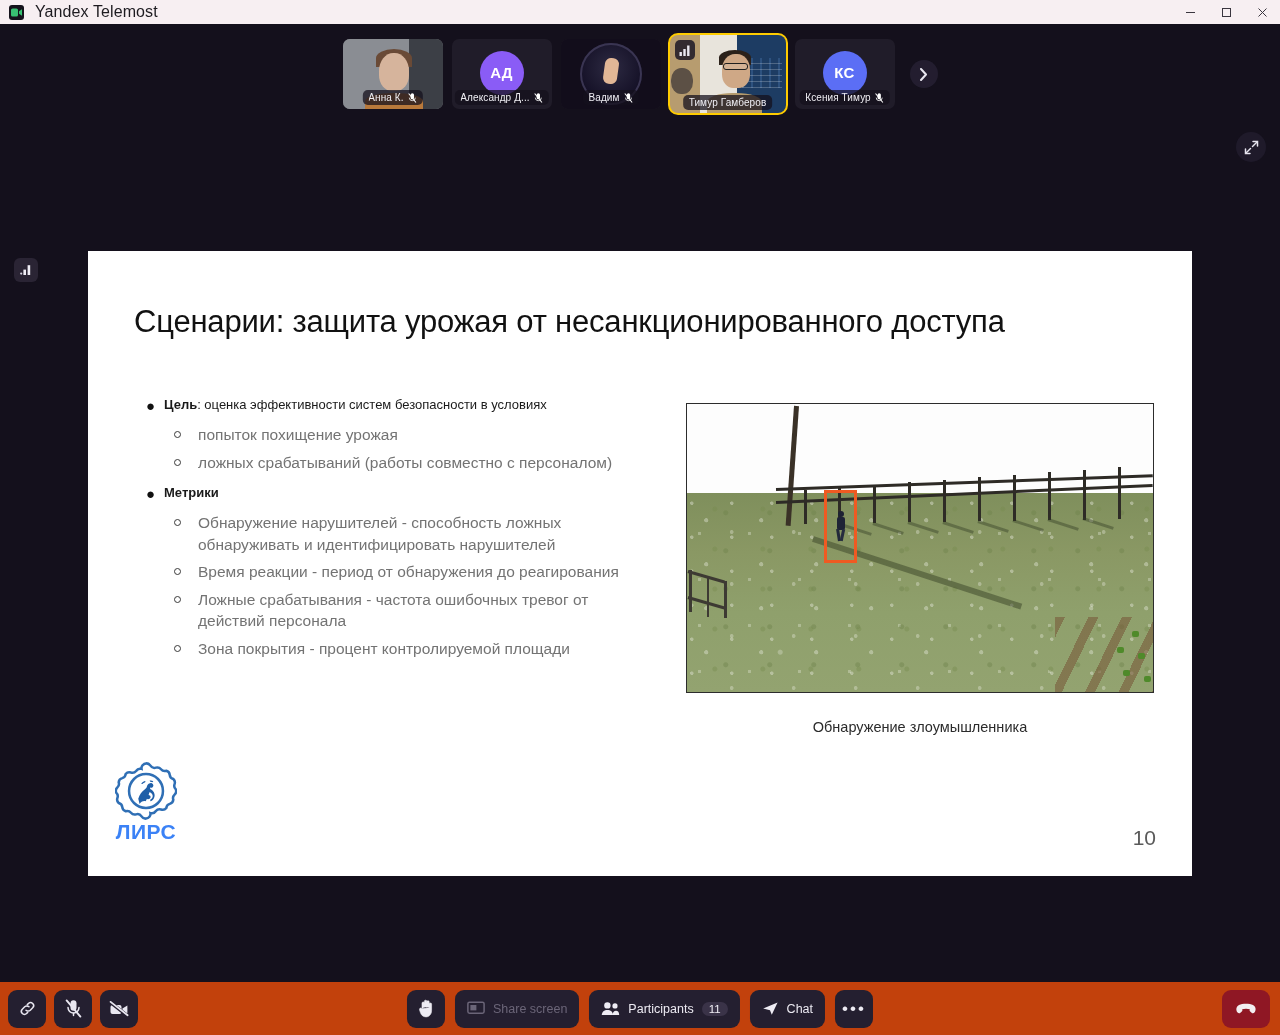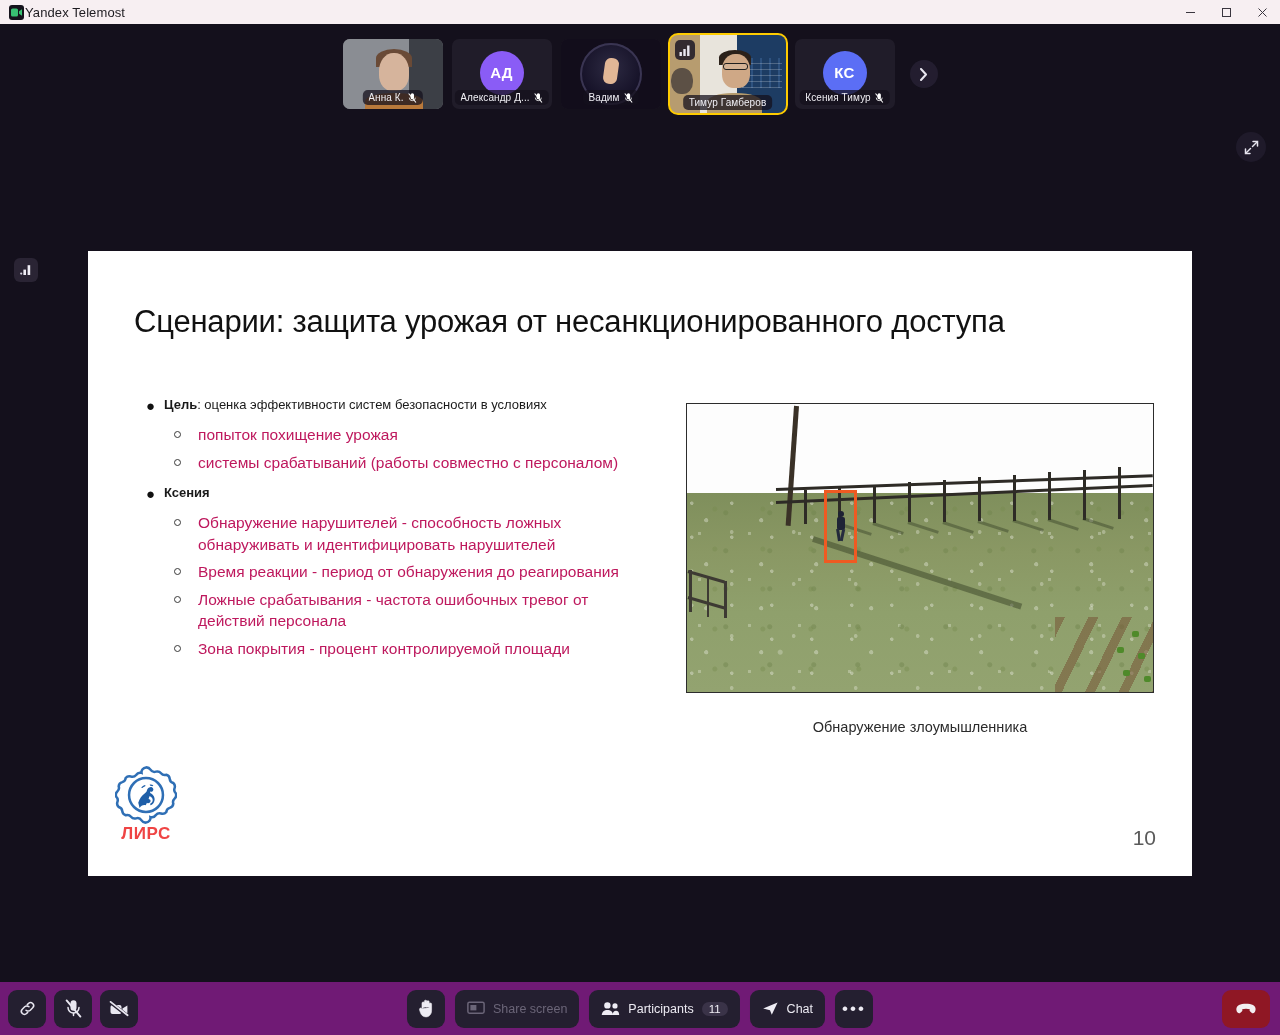--- a/index.html
+++ b/index.html
@@ -17,21 +17,21 @@
     display: flex; align-items: center;
     position: relative;
   }
   .tb-appicon {
     width: 15px; height: 15px; margin-left: 9px;
     background: #15131c; border-radius: 3px;
     display: flex; align-items: center; justify-content: center;
   }
   .tb-appicon svg { display:block; }
   .tb-title {
-    margin-left: 1px; font-size: 13px; color: #1d1b20;
+    margin-left: 11px; font-size: 16px; color: #1d1b20;
     letter-spacing: .1px;
   }
   .tb-controls { position:absolute; right:0; top:0; height:24px; display:flex; }
   .tb-btn {
     width: 36px; height: 24px; display:flex; align-items:center; justify-content:center;
     color:#3a363f;
   }
   .tb-btn svg { display:block; }
 
   
@@ -201,21 +201,21 @@
   .b1 .txt { font-size: 13px; line-height: 24.5px; color:#1a1a1a; }
   .b1 .txt b { font-weight:bold; }
   .b2 { display:flex; margin-top: 6px; }
   .b2 .dot {
     width: 58px; flex:0 0 58px; padding-left: 34px; padding-top: 7px;
   }
   .b2 .ring {
     width: 7px; height: 7px; border:1.3px solid #3a3a3a; border-radius:50%;
     display:block;
   }
-  .b2 .txt { font-size: 15.5px; line-height: 21.5px; color:#be185d; }
+  .b2 .txt { font-size: 15.5px; line-height: 21.5px; color:#737373; }
   .sect-gap { height: 8px; }
 
   .photo-wrap { position:absolute; left:598px; top:152px; }
   .photo {
     width: 468px; height: 290px;
     border: 1px solid #2c2c2c;
     position: relative; overflow:hidden;
     background:#fff;
   }
   .ph-sky { position:absolute; left:0; top:0; width:100%; height:31%; background:#fdfdfd; }
@@ -284,39 +284,39 @@
     position:absolute; width:7px; height:6px; background:#4f8a2a; border-radius:2px;
   }
   .photo-caption {
     width: 468px; text-align:center; margin-top: 26px;
     font-size: 14.5px; color:#2b2b2b;
   }
 
   .logo { position:absolute; left:12px; bottom:32px; width:92px; text-align:center; }
   .logo .mark { width:62px; height:62px; margin:0 auto; }
   .logo .lbl {
-    font-size: 17px; font-weight:bold; color:#ef4444; letter-spacing:.5px; margin-top:-2px;
+    font-size: 21px; font-weight:bold; color:#3b82f6; letter-spacing:.5px; margin-top:-2px;
   }
   .page-num {
     position:absolute; right: 36px; bottom: 26px;
     font-size: 21px; color: #5a5a5a;
   }
 
   .speaker-label {
     position:absolute; left:50%; transform:translateX(-50%);
     top: 862px;
     font-size: 11.5px; color:#dcd9e4;
     background: rgba(32,27,44,.7);
     padding: 2px 8px; border-radius:5px;
   }
 
   
   .bottombar {
     position:absolute; left:0; bottom:0; width:1280px; height:53px;
-    background:#701a75;
+    background:#c2410c;
     display:flex; align-items:center;
   }
   .bb-left { position:absolute; left:8px; display:flex; gap:8px; }
   .bb-center {
     position:absolute; left:50%; transform:translateX(-50%);
     display:flex; gap:10px; align-items:center;
   }
   .bb-right { position:absolute; right:10px; }
   .ctl {
     height: 38px; min-width: 38px;
@@ -485,28 +485,28 @@
         <div class="b2">
           <span class="dot">
               <i class="ring"></i>
             </span>
           <span class="txt">попыток похищение урожая</span>
         </div>
         <div class="b2">
           <span class="dot">
               <i class="ring"></i>
             </span>
-          <span class="txt">системы срабатываний (работы совместно с персоналом)</span>
+          <span class="txt">ложных срабатываний (работы совместно с персоналом)</span>
         </div>
 
         <div class="sect-gap"></div>
 
         <div class="b1">
           <span class="dot">●</span>
-          <span class="txt"><b>Ксения</b><span></span></span>
+          <span class="txt"><b>Метрики</b><span></span></span>
         </div>
         <div class="b2">
           <span class="dot">
               <i class="ring"></i>
             </span>
           <span class="txt">Обнаружение нарушителей - способность ложных обнаруживать и идентифицировать нарушителей</span>
         </div>
         <div class="b2">
           <span class="dot">
               <i class="ring"></i>

